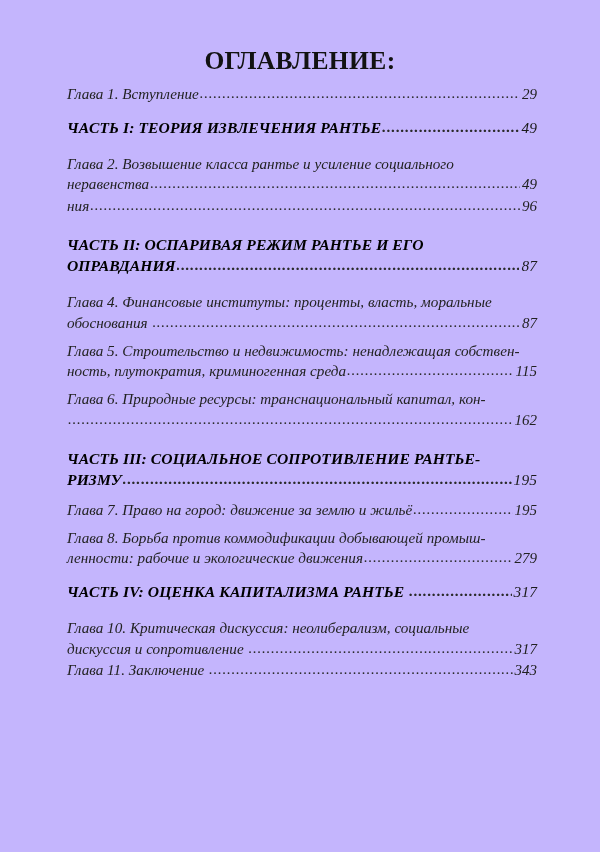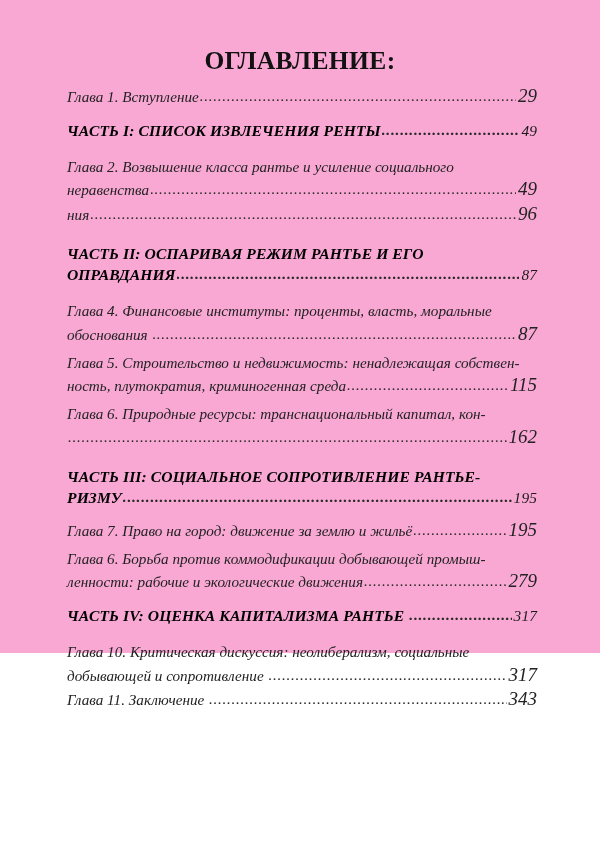--- a/index.html
+++ b/index.html
@@ -13,22 +13,22 @@
     height: 852px;
     overflow: hidden;
     font-family: "Liberation Serif", "DejaVu Serif", serif;
     color: #1a1a1a;
     -webkit-font-smoothing: antialiased;
   }
 
   .page {
     position: relative;
     width: 600px;
-    height: 653px;
-    background: #f9a8d4;
+    height: 852px;
+    background: #c4b5fd;
     box-sizing: border-box;
   }
 
   .toc-title {
     position: absolute;
     left: 0;
     top: 46px;
     width: 600px;
     text-align: center;
     font-size: 25.5px;
@@ -89,21 +89,21 @@
     padding-left: 1px;
   }
 
   
   .chapter {
     font-size: 15.2px;
     font-weight: normal;
     color: #222222;
   }
   .chapter .entry-line { margin-bottom: 5.5px; }
-  .chapter .pageno { font-size: 19px; }
+  .chapter .pageno { font-size: 15px; }
 
   
   .part {
     font-size: 15.6px;
     font-weight: bold;
     color: #000000;
     letter-spacing: 0.1px;
   }
   .part .entry-line { margin-bottom: 5.5px; }
   .part .pageno { font-size: 15.4px; font-weight: normal; color: #1a1a1a; }
@@ -129,21 +129,21 @@
       <div class="entry chapter">
         <div class="entry-line">
           <span class="etext">Глава 1. Вступление</span>
           <span class="leader"></span>
           <span class="pageno">29</span>
         </div>
       </div>
       <div class="gap-md"></div>
       <div class="entry part">
         <div class="entry-line">
-          <span class="etext">ЧАСТЬ I: СПИСОК ИЗВЛЕЧЕНИЯ РЕНТЫ</span>
+          <span class="etext">ЧАСТЬ I: ТЕОРИЯ ИЗВЛЕЧЕНИЯ РАНТЬЕ</span>
           <span class="leader"></span>
           <span class="pageno">49</span>
         </div>
       </div>
       <div class="gap-sm"></div>
       <div class="entry chapter">
         <div class="entry-line">
           <span class="etext wrapline">Глава 2. Возвышение класса рантье и усиление социального</span>
         </div>
         <div class="entry-line">
@@ -219,21 +219,21 @@
         <div class="entry-line">
           <span class="etext">Глава 7. Право на город: движение за землю и жильё</span>
           <span class="leader"></span>
           <span class="pageno">195</span>
         </div>
       </div>
       <div class="" style="height: 0px;"></div>
       <div class="" style="height: 0px;"></div>
       <div class="entry chapter">
         <div class="entry-line">
-          <span class="etext wrapline">Глава 6. Борьба против коммодификации добывающей промыш-</span>
+          <span class="etext wrapline">Глава 8. Борьба против коммодификации добывающей промыш-</span>
         </div>
         <div class="entry-line">
           <span class="etext">ленности: рабочие и экологические движения</span>
           <span class="leader"></span>
           <span class="pageno">279</span>
         </div>
       </div>
       <div class="gap-md"></div>
       <div class="entry part">
         <div class="entry-line">
@@ -241,21 +241,21 @@
           <span class="leader"></span>
           <span class="pageno">317</span>
         </div>
       </div>
       <div class="gap-sm"></div>
       <div class="entry chapter">
         <div class="entry-line">
           <span class="etext wrapline">Глава 10. Критическая дискуссия: неолиберализм, социальные</span>
         </div>
         <div class="entry-line">
-          <span class="etext">добывающей и сопротивление </span>
+          <span class="etext">дискуссия и сопротивление </span>
           <span class="leader"></span>
           <span class="pageno">317</span>
         </div>
       </div>
       <div class="" style="height: 0px;"></div>
       <div class="entry chapter">
         <div class="entry-line">
           <span class="etext">Глава 11. Заключение </span>
           <span class="leader"></span>
           <span class="pageno">343</span>

